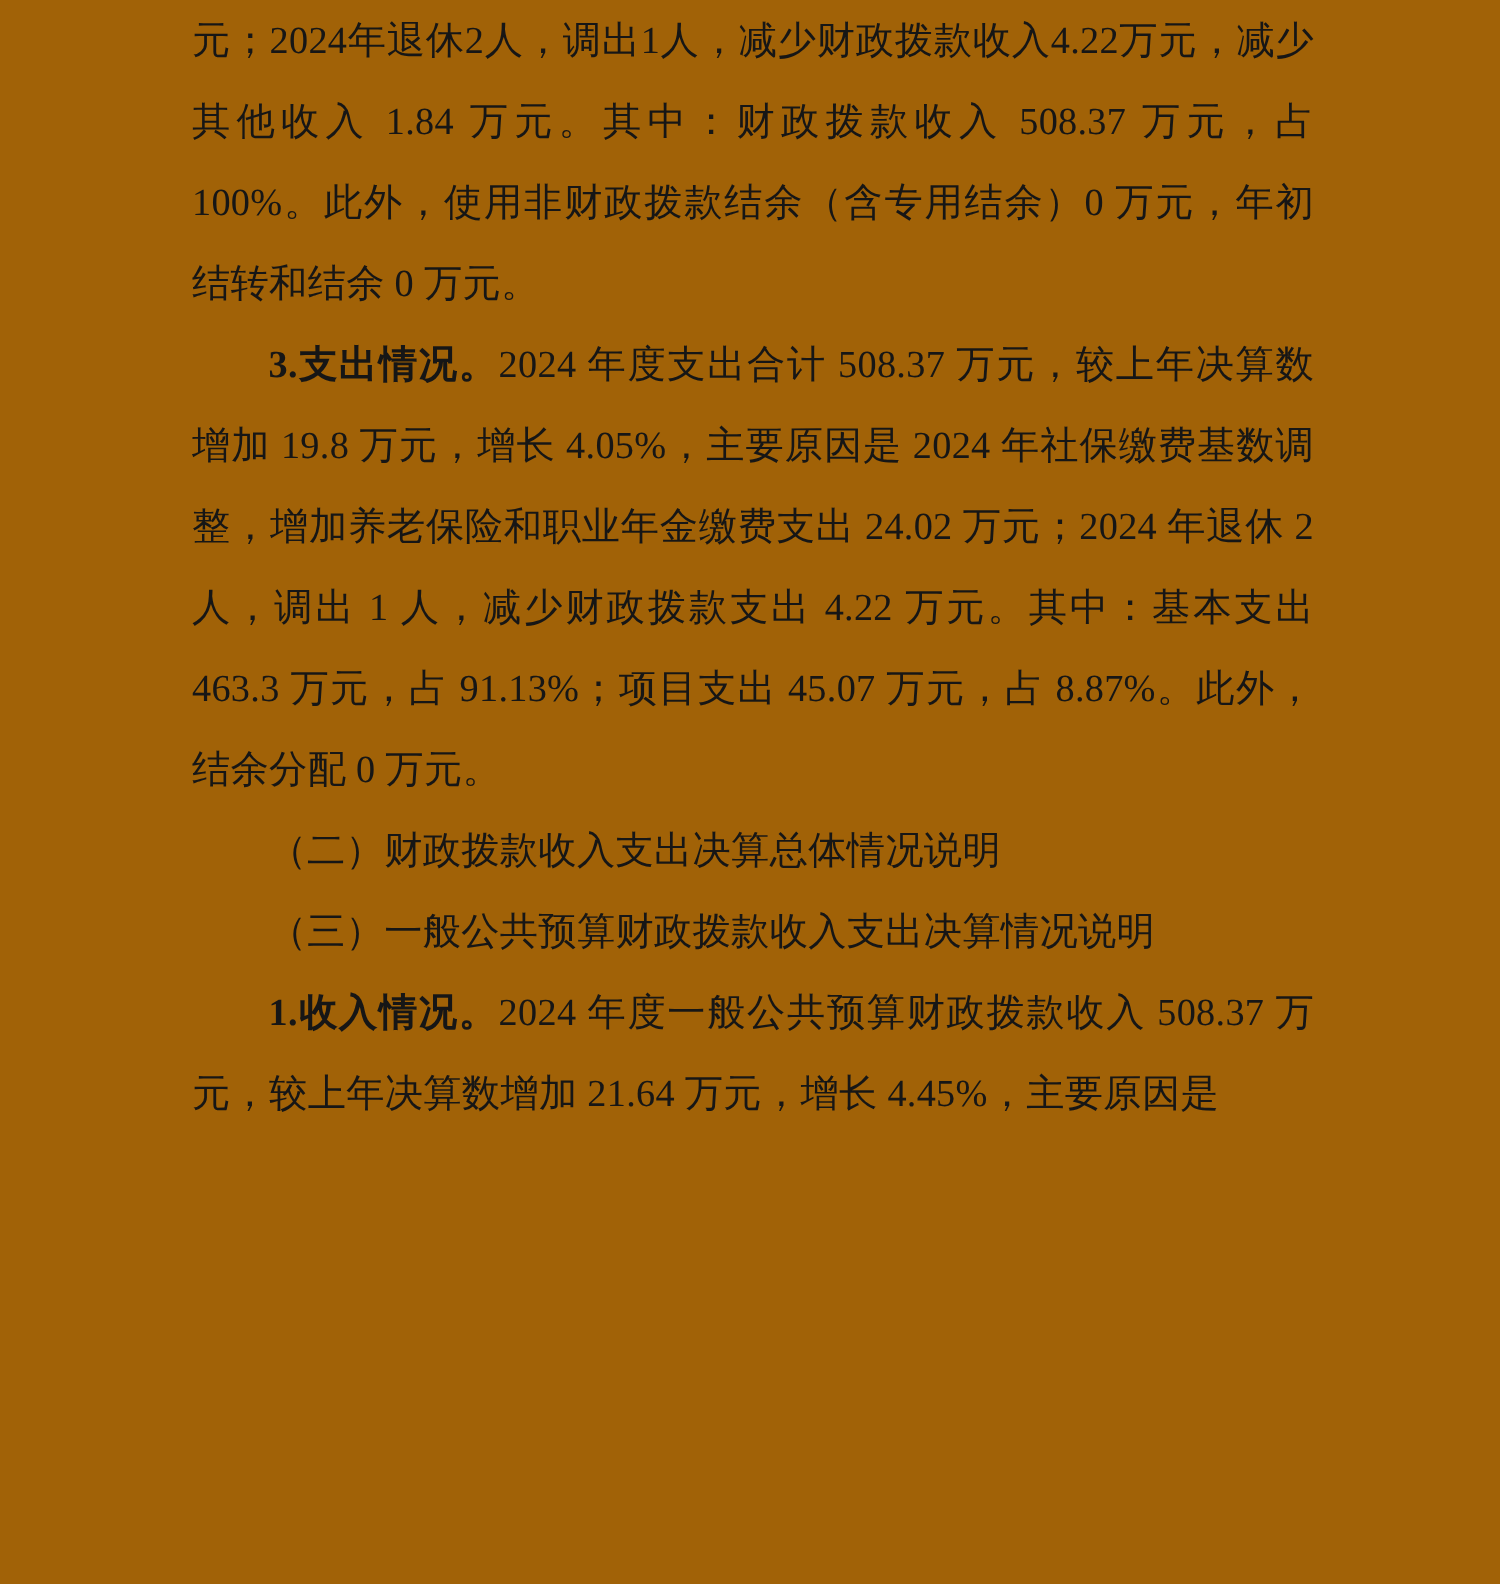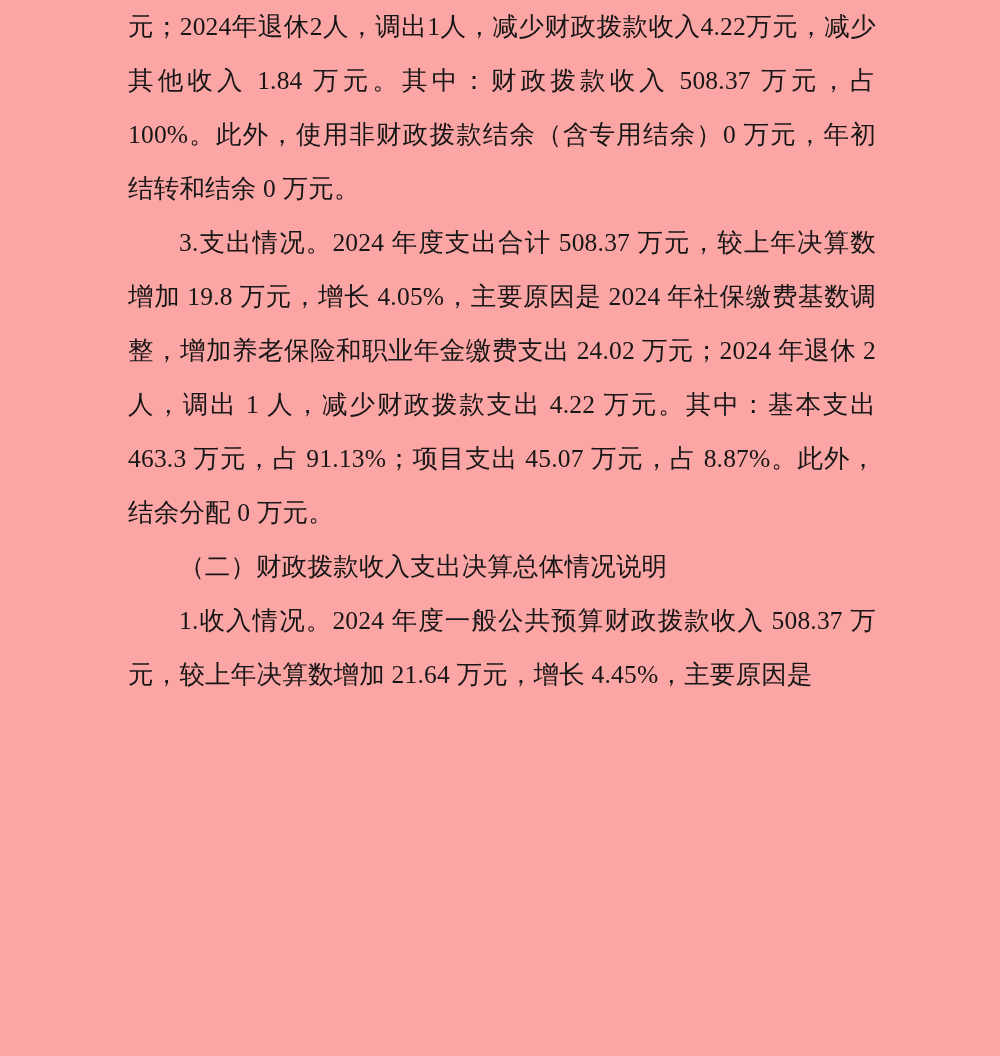--- a/index.html
+++ b/index.html
@@ -11,21 +11,21 @@
     width: 1000px;
     height: 1056px;
     font-family: "Liberation Serif", "DejaVu Serif", serif;
     color: #1a1a1a;
     overflow: hidden;
   }
   .page {
     position: relative;
     width: 1000px;
     height: 1056px;
-    background: #fca5a5;
+    background: #a16207;
     padding: 0;
     box-sizing: border-box;
   }
   .body-text {
     position: absolute;
     left: 128px;
     top: 0px;
     width: 748px;
   }
   p.para {
@@ -34,21 +34,21 @@
     line-height: 54px;
     text-align: justify;
     text-justify: inter-ideograph;
     letter-spacing: 0.2px;
     color: #161616;
   }
   p.indent {
     text-indent: 2em;
   }
   .bold {
-    font-weight: normal;
+    font-weight: bold;
   }
   .heading {
     font-weight: normal;
   }
 </style>
 </head>
 <body>
 
 <div class="page">
   <div class="body-text">
@@ -60,19 +60,22 @@
     <p class="para indent">
       <span class="bold">3.支出情况。</span><span>2024 年度支出合计 508.37 万元，较上年决算数增加 19.8 万元，增长 4.05%，主要原因是 2024 年社保缴费基数调整，增加养老保险和职业年金缴费支出 24.02 万元；2024 年退休 2 人，调出 1 人，减少财政拨款支出 4.22 万元。其中：基本支出 463.3 万元，占 91.13%；项目支出 45.07 万元，占 8.87%。此外，结余分配 0 万元。</span>
     </p>
 
 
     <p class="para indent heading">
       <span>（二）财政拨款收入支出决算总体情况说明</span>
     </p>
 
 
+    <p class="para indent heading">
+      <span>（三）一般公共预算财政拨款收入支出决算情况说明</span>
+    </p>
 
     <p class="para indent">
       <span class="bold">1.收入情况。</span><span>2024 年度一般公共预算财政拨款收入 508.37 万元，较上年决算数增加 21.64 万元，增长 4.45%，主要原因是</span>
     </p>
 
   </div>
 </div>
 
 </body></html>

